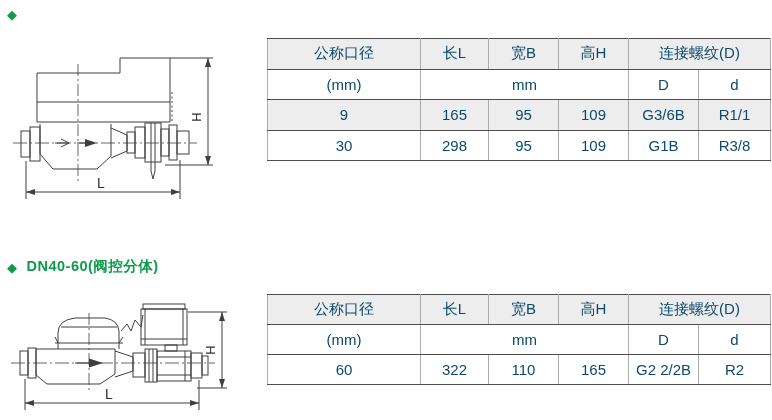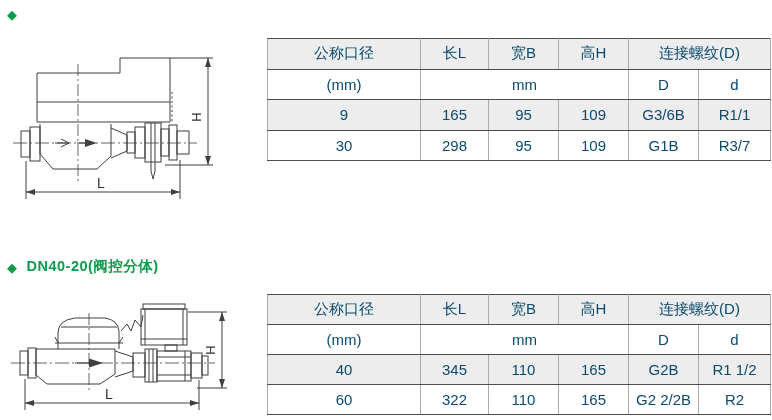--- a/index.html
+++ b/index.html
@@ -119,28 +119,28 @@
       <td>109</td>
       <td>G3/6B</td>
       <td>R1/1</td>
     </tr>
     <tr>
       <td>30</td>
       <td>298</td>
       <td>95</td>
       <td>109</td>
       <td>G1B</td>
-      <td>R3/7</td>
+      <td>R3/8</td>
     </tr>
   </tbody>
     </table>
 
   <div class="sec-title" style="top:257px;">
     <span class="diamond">◆</span>
-    <span>DN40-20(阀控分体)</span>
+    <span>DN40-60(阀控分体)</span>
   </div>
 
   <svg class="drawing" style="left:5px;top:287px;" width="250" height="133" viewBox="0 0 250 133">
     <g stroke="#3f3f3f" stroke-width="1" fill="none">
 
       <path d="M53 56 V46 Q53 33 70 31 H100 Q113 33 114 44 V56"></path>
       <line x1="56" y1="40" x2="112" y2="40"></line>
       <line x1="50" y1="56" x2="118" y2="56"></line>
       <path d="M50 50 L53 56 M118 50 L114 56"></path>
 
@@ -214,28 +214,20 @@
       <td>宽B</td>
       <td>高H</td>
       <td colspan="2">连接螺纹(D)</td>
     </tr>
     <tr>
       <td>(mm)</td>
       <td colspan="3">mm</td>
       <td>D</td>
       <td>d</td>
     </tr>
-    <tr class="g">
-      <td>40</td>
-      <td>345</td>
-      <td>110</td>
-      <td>165</td>
-      <td>G2B</td>
-      <td>R1 1/2</td>
-    </tr>
     <tr>
       <td>60</td>
       <td>322</td>
       <td>110</td>
       <td>165</td>
       <td>G2 2/2B</td>
       <td>R2</td>
     </tr>
   </tbody>
     </table>

